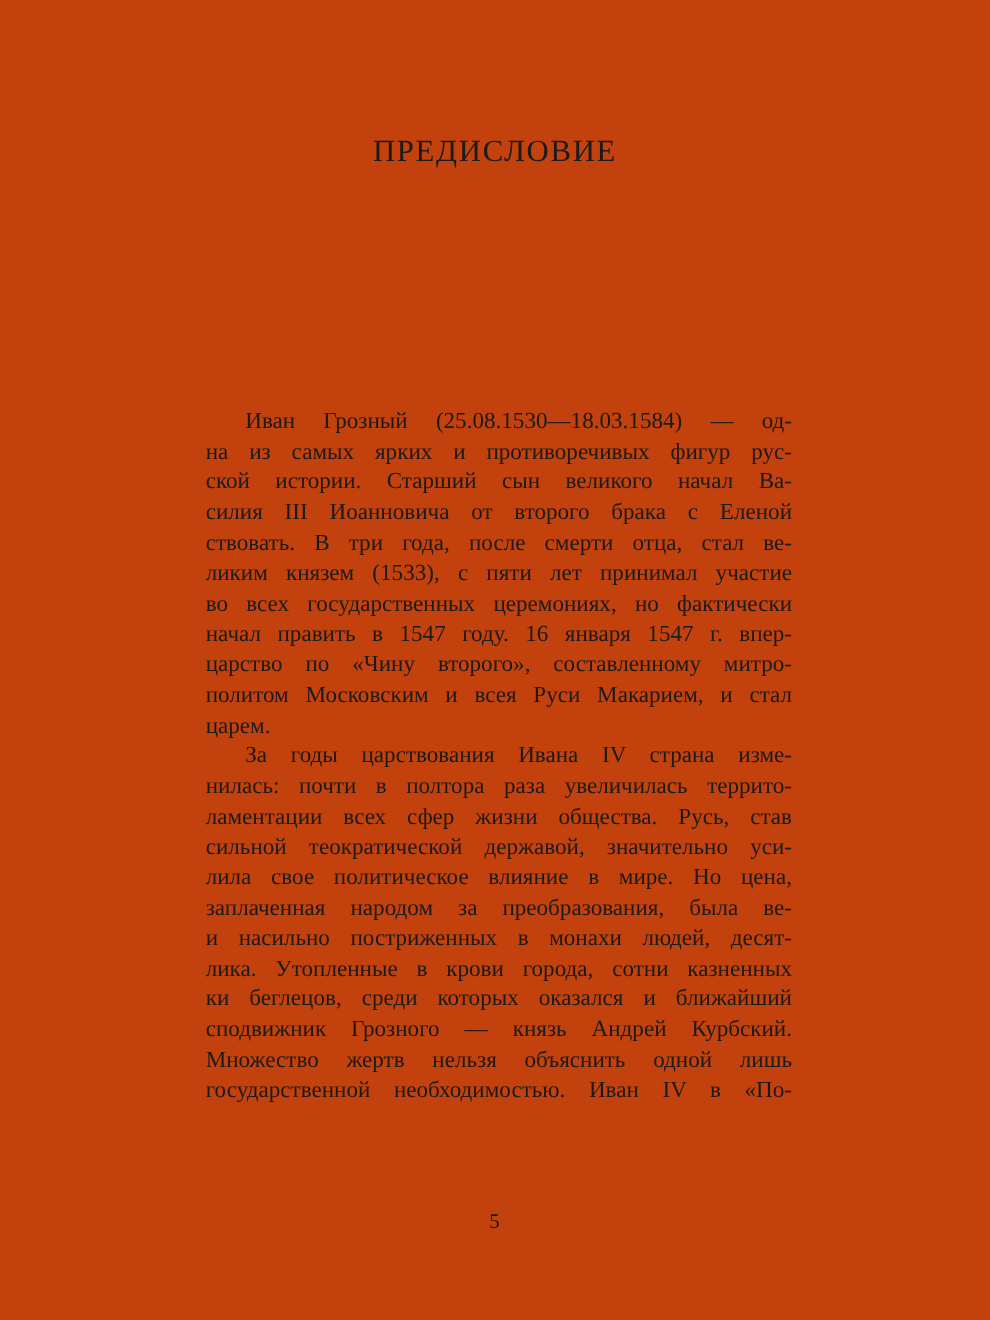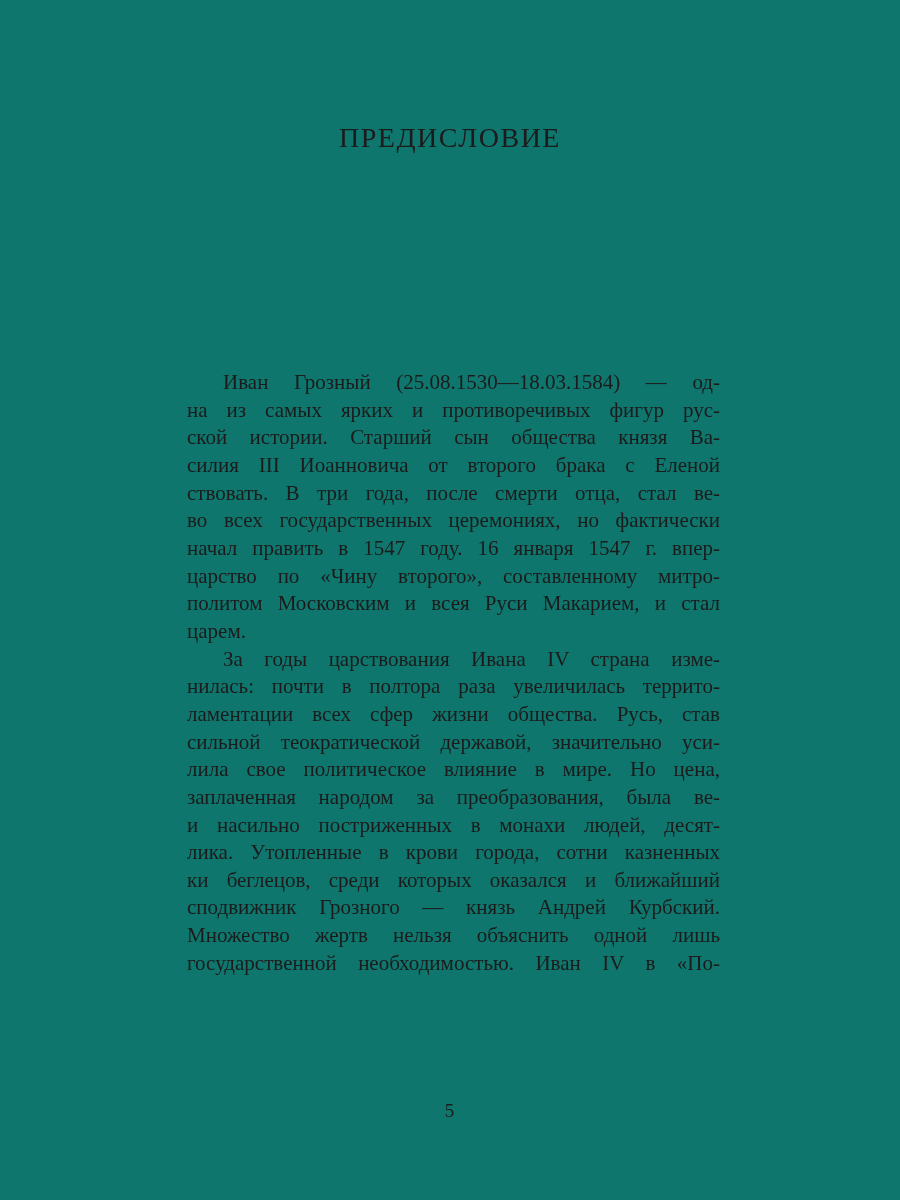--- a/index.html
+++ b/index.html
@@ -59,29 +59,30 @@
     left: 183px;
     width: 533px;
     text-align: center;
     font-size: 19px;
     color: #1b1b1b;
   }
 </style>
 </head>
 <body>
 
-<div class="book-page" style="background: #0f766e; color: rgb(27, 27, 27);">
+<div class="book-page" style="background: #c2410c; color: rgb(27, 27, 27);">
   <h1 class="chapter-heading">ПРЕДИСЛОВИЕ</h1>
 
   <div class="text-block">
       <div class="line indent">Иван Грозный (25.08.1530—18.03.1584) — од-</div>
       <div class="line">на из самых ярких и противоречивых фигур рус-</div>
-      <div class="line">ской истории. Старший сын общества князя Ва-</div>
+      <div class="line">ской истории. Старший сын великого начал Ва-</div>
       <div class="line">силия III Иоанновича от второго брака с Еленой</div>
       <div class="line">ствовать. В три года, после смерти отца, стал ве-</div>
+      <div class="line">ликим князем (1533), с пяти лет принимал участие</div>
       <div class="line">во всех государственных церемониях, но фактически</div>
       <div class="line">начал править в 1547 году. 16 января 1547 г. впер-</div>
       <div class="line">царство по «Чину второго», составленному митро-</div>
       <div class="line">политом Московским и всея Руси Макарием, и стал</div>
       <div class="line endline">царем.</div>
       <div class="line indent">За годы царствования Ивана IV страна изме-</div>
       <div class="line">нилась: почти в полтора раза увеличилась террито-</div>
       <div class="line">ламентации всех сфер жизни общества. Русь, став</div>
       <div class="line">сильной теократической державой, значительно уси-</div>
       <div class="line">лила свое политическое влияние в мире. Но цена,</div>

